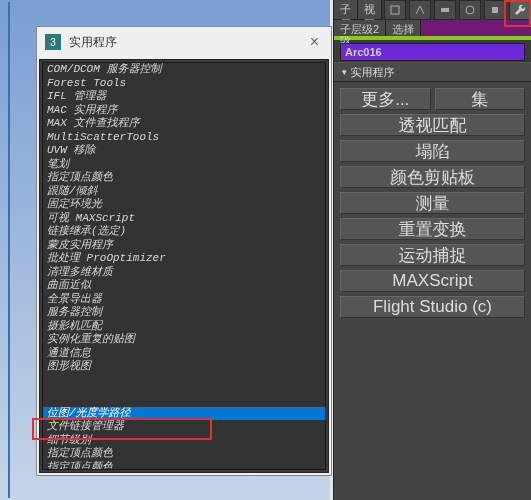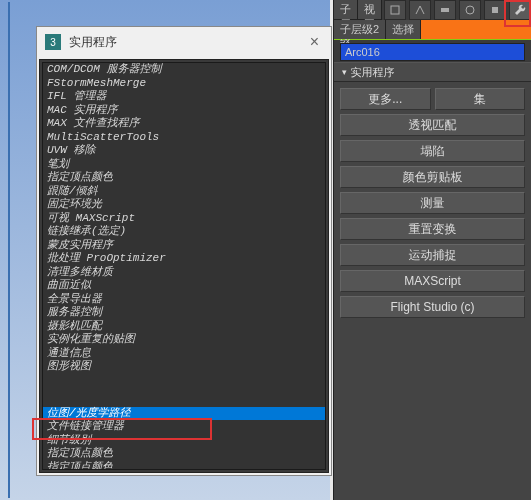--- a/index.html
+++ b/index.html
@@ -146,25 +146,26 @@
 .tool-btn.wrench {
   background: #5a5a5a;
 }
 .obj-name {
   height: 22px;
   padding: 2px 6px;
   background: #3a3a3a;
 }
 .obj-name input {
   width: 100%;
-  background: #1d4ed8;
+  background: #6d28d9;
   border: 1px solid #222;
   color: #ccc;
   font-size: 11px;
   padding: 2px 4px;
+  font-weight: bold;
 }
 .rollout-header {
   height: 20px;
   padding: 2px 8px;
   font-size: 11px;
   color: #ddd;
   background: #4a4a4a;
   border-top: 1px solid #555;
   border-bottom: 1px solid #2a2a2a;
   display: flex;
@@ -185,32 +186,31 @@
   margin-bottom: 4px;
 }
 .panel-btn {
   flex: 1;
   height: 22px;
   background: #555;
   border: 1px solid #333;
   border-top-color: #666;
   border-left-color: #666;
   color: #ddd;
-  font-size: 12px;
+  font-size: 17px;
   display: flex;
   align-items: center;
   justify-content: center;
   cursor: pointer;
 }
 .sub-row2 {
   display: flex;
   height: 20px;
-  background: #f97316;
-  border-bottom: 1px solid #84cc16;
-  align-items: center;
+  background: #701a75;
+  border-bottom: 4px solid #84cc16;
 }
 </style>
 </head>
 <body>
 
 <div class="viewport-bg"></div>
 <div class="viewport-frame"></div>
 
 <div class="right-panel">
   <div class="top-tabs">
@@ -293,21 +293,21 @@
 
 <div class="popup">
   <div class="popup-titlebar">
     <div class="popup-icon">3</div>
     <div class="popup-title">实用程序</div>
     <div class="popup-close">×</div>
   </div>
   <div class="popup-body">
     <div class="util-list" id="util-list">
         <div class="util-item">COM/DCOM 服务器控制</div>
-        <div class="util-item">FStormMeshMerge</div>
+        <div class="util-item">Forest Tools</div>
         <div class="util-item">IFL 管理器</div>
         <div class="util-item">MAC 实用程序</div>
         <div class="util-item">MAX 文件查找程序</div>
         <div class="util-item">MultiScatterTools</div>
         <div class="util-item">UVW 移除</div>
         <div class="util-item">笔划</div>
         <div class="util-item">指定顶点颜色</div>
         <div class="util-item">跟随/倾斜</div>
         <div class="util-item">固定环境光</div>
         <div class="util-item">可视 MAXScript</div>

